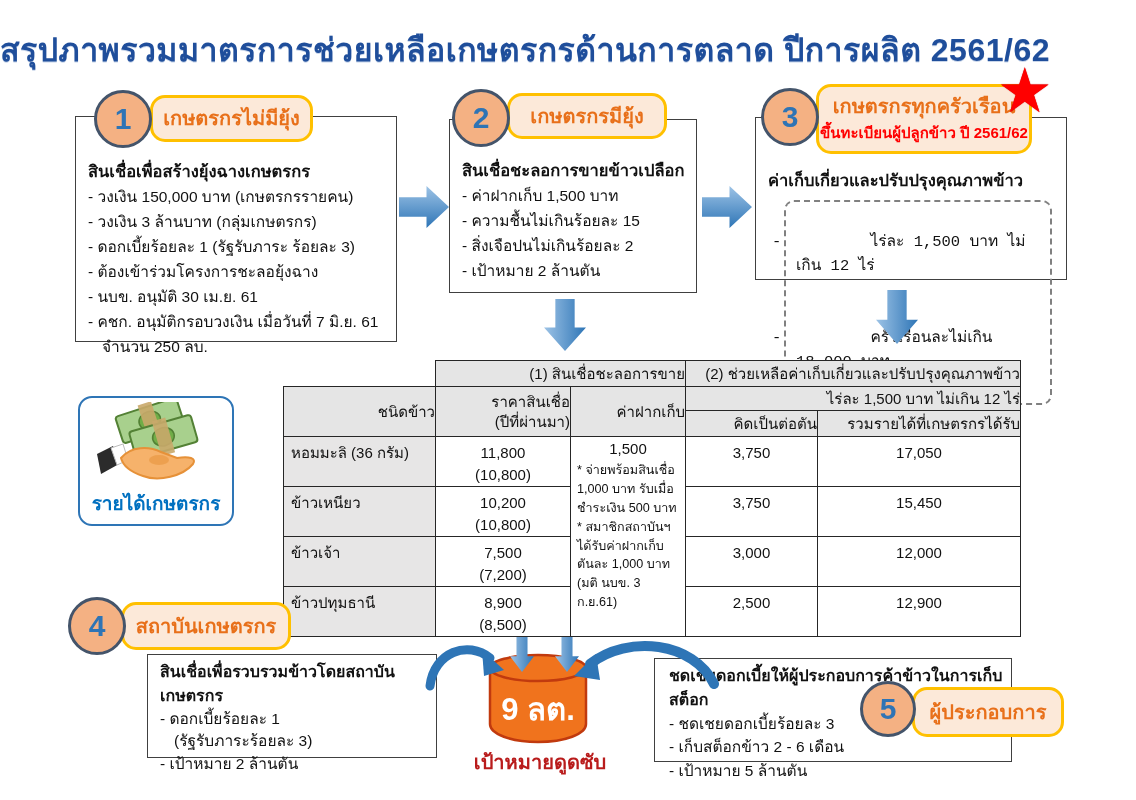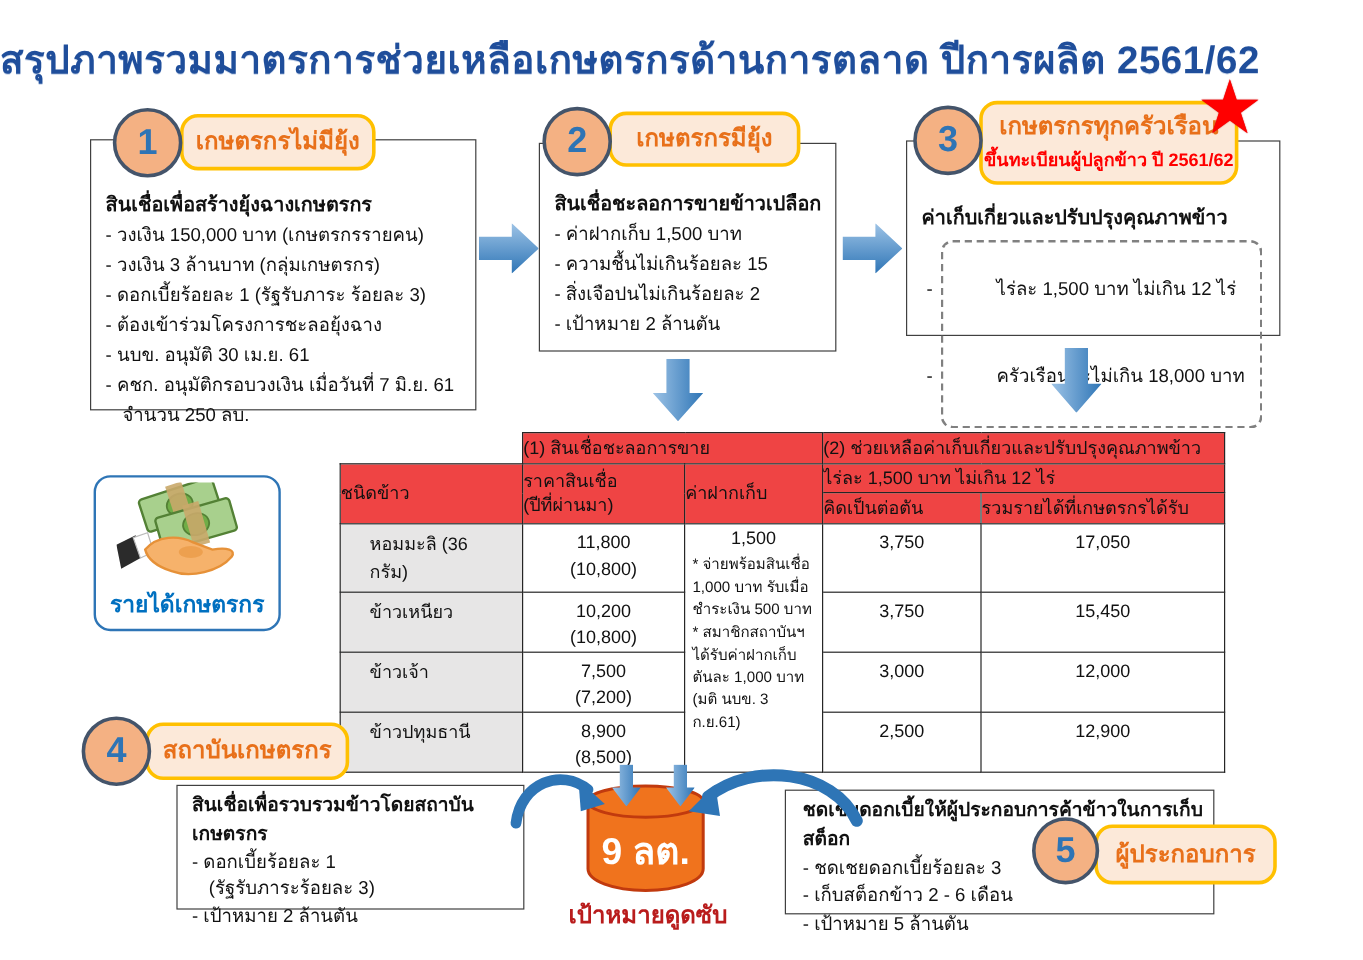--- a/index.html
+++ b/index.html
@@ -33,23 +33,23 @@
     clip-path:polygon(27% 0%,73% 0%,73% 55%,100% 55%,50% 100%,0% 55%,27% 55%); }
 
   .star { position:absolute; color:#FF0000; font-size:62px; line-height:1; z-index:7;
           text-shadow:0 0 1px #b00; }
 
   
   .main-table { position:absolute; left:283px; top:360px; border-collapse:collapse;
                 table-layout:fixed; width:737px; }
   .main-table td, .main-table th { border:1px solid #262626; font-weight:normal;
        font-size:15px; color:#111; vertical-align:middle; overflow:hidden; }
-  .main-table .hdr { background:#ef4444; text-align:left; line-height:1.3; }
+  .main-table .hdr { background:#e5e5e5; text-align:right; line-height:1.3; }
   .main-table .blank { border:none; background:transparent; }
-  .main-table .ricecell { background:#E7E6E6; text-align:left; padding:4px 24px; vertical-align:top; }
+  .main-table .ricecell { background:#E7E6E6; text-align:left; padding:4px 7px; vertical-align:top; }
   .main-table .num { text-align:center; vertical-align:top; padding-top:5px; line-height:1.45; }
   .main-table .depcell { vertical-align:top; padding:3px 6px; }
   .dep-amount { text-align:center; font-size:15px; margin-bottom:4px; }
   .dep-note { font-size:12.6px; line-height:1.5; text-align:left; }
 
   
   .income-box { position:absolute; left:78px; top:396px; width:156px; height:130px;
      border:2.2px solid #2E75B6; border-radius:14px; display:flex; flex-direction:column;
      align-items:center; justify-content:flex-end; padding-bottom:6px; background:#fff; }
   .income-label { color:#0070C0; font-size:19px; font-weight:bold; }
@@ -100,21 +100,21 @@
   </div>
 
   <div class="arrow-right" style="left:702px; top:186px; width:50px; height:42px;"></div>
 
   <div class="star" style="left:997px; top:60px;">★</div>
   <div class="badge" style="left:761px; top:88px;">3</div>
   <div class="pill" style="left:816px; top:84px; width:216px; height:70px;">
     <span class="pill-label">เกษตรกรทุกครัวเรือน</span>
     <span class="pill-sub">ขึ้นทะเบียนผู้ปลูกข้าว ปี 2561/62</span>
   </div>
-  <div class="box" style="left:755px; top:117px; width:312px; height:163px; padding:52px 10px 4px 12px;">
+  <div class="box" style="left:755px; top:117px; width:312px; height:163px; padding:52px 10px 4px 12px;font-family:Liberation Mono, monospace;">
     <div class="box-head">ค่าเก็บเกี่ยวและปรับปรุงคุณภาพข้าว</div>
     <div style="position:relative; margin-top:5px; margin-left:16px; width:268px;
                 border:2px dashed #808080; border-radius:10px; padding:4px 8px 5px 10px; overflow:visible;">
       <div class="bullet" style="line-height:1.55;">
         <span style="position:absolute; left:-14px;">-</span><span>ไร่ละ 1,500 บาท ไม่เกิน 12 ไร่</span>
       </div>
       <div class="bullet" style="line-height:1.55; position:relative;">
         <span style="position:absolute; left:-24px;">-</span><span>ครัวเรือนละไม่เกิน 18,000 บาท</span>
       </div>
     </div>

